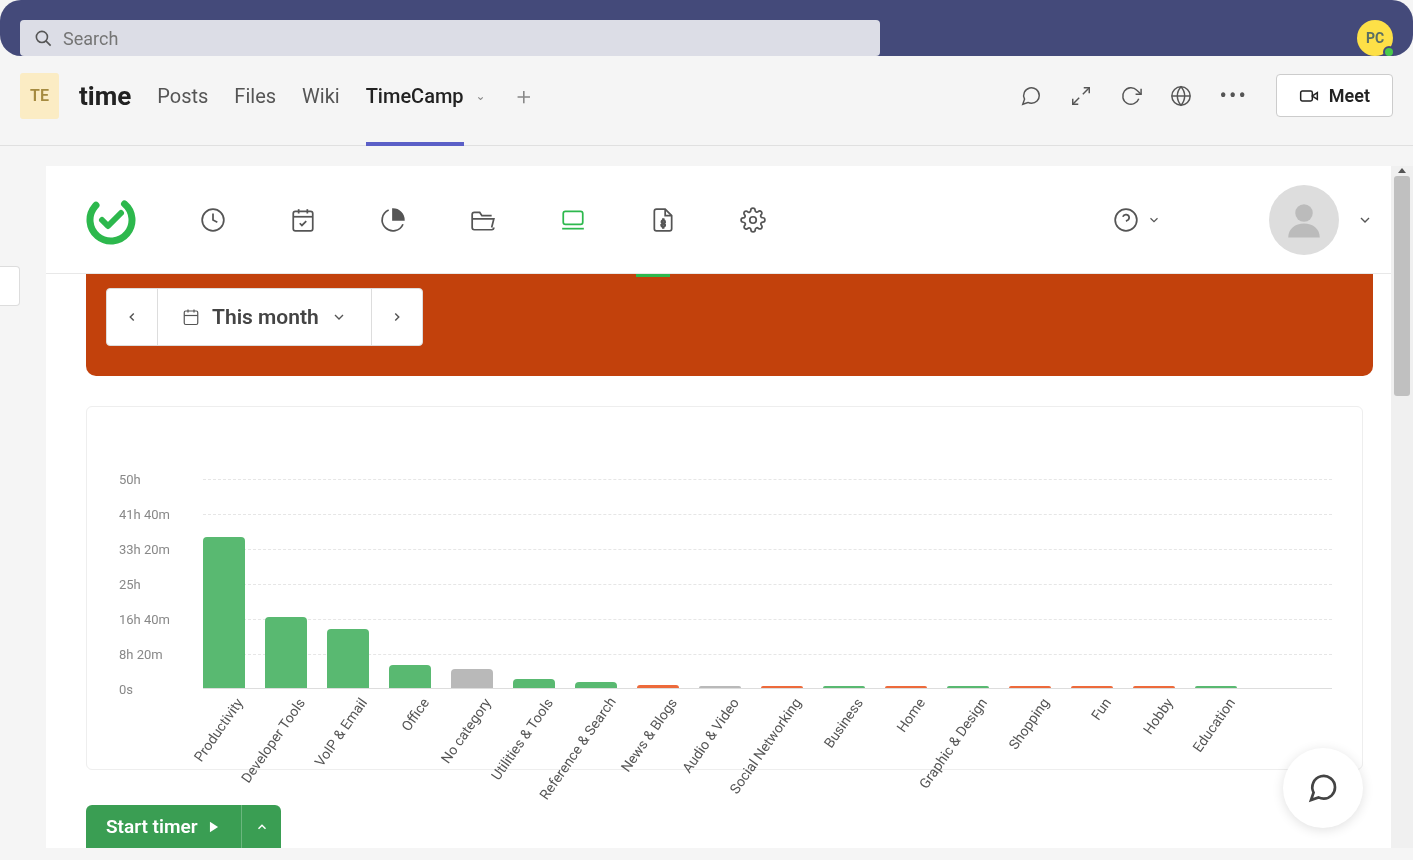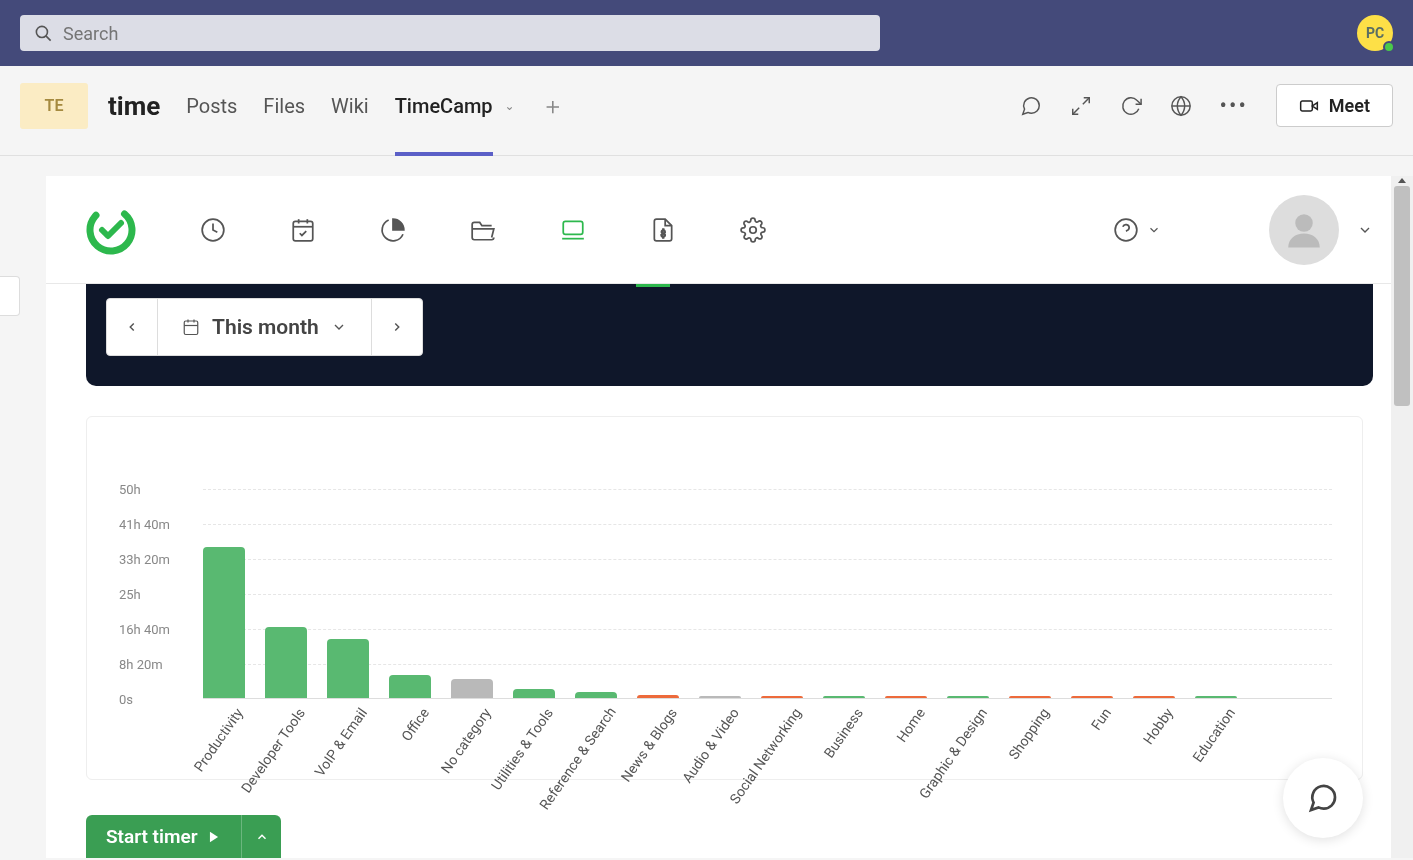--- a/index.html
+++ b/index.html
@@ -1,28 +1,28 @@
 <!DOCTYPE html>
 <html><head>
 <meta charset="utf-8">
 <style>
   * { box-sizing: border-box; margin: 0; padding: 0; font-family: -apple-system, BlinkMacSystemFont, "Segoe UI", Roboto, Helvetica, Arial, sans-serif; }
   body { width: 1413px; height: 860px; background: #f5f5f5; }
 
   
-  .teams-topbar { height: 66px; background: #444a7a; display: flex; align-items: center; padding: 0 20px; position: relative; }
+  .teams-topbar { height: 56px; background: #444a7a; display: flex; align-items: flex-end; padding: 0 20px; position: relative; border-radius: 21px; }
   .search-wrap { position: relative; width: 860px; height: 36px; background: #dcdde6; border-radius: 4px; display: flex; align-items: center; padding: 0 14px; }
   .search-wrap svg { width: 19px; height: 19px; stroke: #555; fill: none; stroke-width: 2; }
   .search-input { border: none; background: transparent; flex: 1; font-size: 18px; color: #666; padding: 0 10px; outline: none; }
   .avatar-pc { position: absolute; right: 20px; width: 36px; height: 36px; border-radius: 50%; background: #fde047; color: #5a6e63; display:flex; align-items:center; justify-content:center; font-size:14px; font-weight:700; }
   .presence-dot { position: absolute; right: -2px; bottom: -2px; width: 12px; height: 12px; background: #4aca4a; border: 2px solid #444a7a; border-radius: 50%; }
 
   
   .channel-header { height: 90px; background: #f5f5f5; border-bottom: 1px solid #e0e0e0; display: flex; align-items: center; padding: 0 20px 10px 20px; position: relative; }
-  .channel-avatar { width: 68px; height: 46px; background: #fbecc4; color: #a58a3f; display:flex; align-items:center; justify-content:center; font-size:16px; font-weight:600; border-radius:3px; margin-right:20px; }
+  .channel-avatar { width: 39px; height: 46px; background: #fbecc4; color: #a58a3f; display:flex; align-items:center; justify-content:center; font-size:16px; font-weight:600; border-radius:3px; margin-right:20px; }
   .channel-title { font-size: 26px; font-weight: 700; color: #222; margin-right: 26px; }
   .tab { font-size: 20px; color: #555; margin-right: 26px; cursor: pointer; padding: 8px 0; }
   .tab.active { color: #222; font-weight: 500; position: relative; }
   .tab-active-indicator { position: absolute; bottom: -30px; left: 0; right: 0; height: 4px; background: #5b5fc7; }
   .tab-caret { font-size: 12px; color: #888; margin-left: -14px; margin-right: 26px; }
   .plus-tab { color: #888; font-size: 24px; cursor: pointer; }
 
   .header-actions { position: absolute; right: 20px; display:flex; align-items:center; gap:28px; }
   .hicon { width: 22px; height: 22px; stroke: #555; fill: none; stroke-width: 1.6; cursor:pointer; }
   .more-icon { font-size: 22px; color: #555; cursor:pointer; letter-spacing: 2px; }
@@ -38,21 +38,21 @@
   .tc-toolbar { height: 108px; border-bottom: 1px solid #e8e8e8; display:flex; align-items:center; padding: 0 40px; gap: 64px; }
   .tc-logo { width: 50px; height: 50px; }
   .tc-icon { width: 26px; height: 26px; stroke: #555; fill:none; stroke-width:1.6; cursor:pointer; }
   .tc-icon.active { stroke: #2db84d; }
   .tc-active-line { position:absolute; top:108px; left: 590px; width: 34px; height: 3px; background:#2db84d; }
   .tc-right { margin-left:auto; display:flex; align-items:center; gap: 18px; }
   .tc-user-avatar { width: 70px; height: 70px; background:#ddd; border-radius:50%; display:flex; align-items:center; justify-content:center; }
   .tc-help-wrap { display:flex; align-items:center; gap:8px; margin-right: 90px; }
 
   
-  .date-nav-wrap { background:#0f172a; margin: 0 40px; padding: 14px 20px 30px 20px; border-radius: 0 0 10px 10px; }
+  .date-nav-wrap { background:#c2410c; margin: 0 40px; padding: 14px 20px 30px 20px; border-radius: 0 0 10px 10px; }
   .date-nav { display:inline-flex; border:1px solid #ddd; border-radius:4px; background:#fff; height: 58px; align-items:stretch; }
   .dn-btn { width: 50px; display:flex; align-items:center; justify-content:center; cursor:pointer; }
   .dn-btn svg { width:14px; height:14px; stroke:#555; stroke-width:2.5; fill:none; }
   .dn-mid { display:flex; align-items:center; padding: 0 24px; gap: 12px; border-left:1px solid #ddd; border-right:1px solid #ddd; }
   .dn-mid svg { width:18px; height:18px; stroke:#555; fill:none; stroke-width:1.6; }
   .dn-label { font-size: 21px; font-weight: 600; color:#444; }
 
   
   .chart-card { margin: 30px 50px 0 40px; border:1px solid #eee; border-radius:6px; padding: 36px 30px 10px 30px; position:relative; }
   .total-label { font-size: 25px; color: #555; font-weight:600; }

